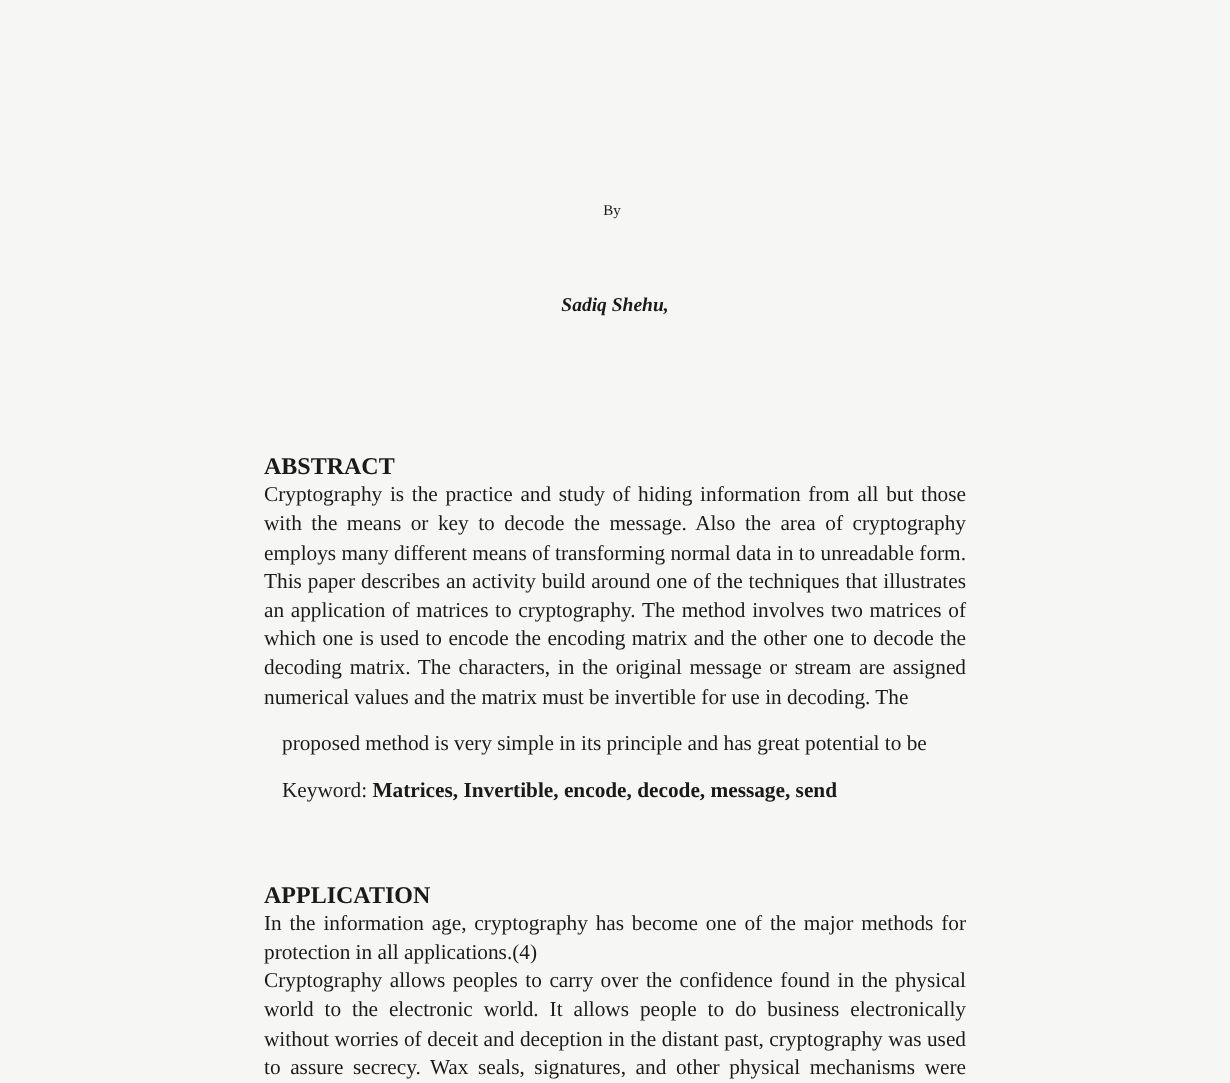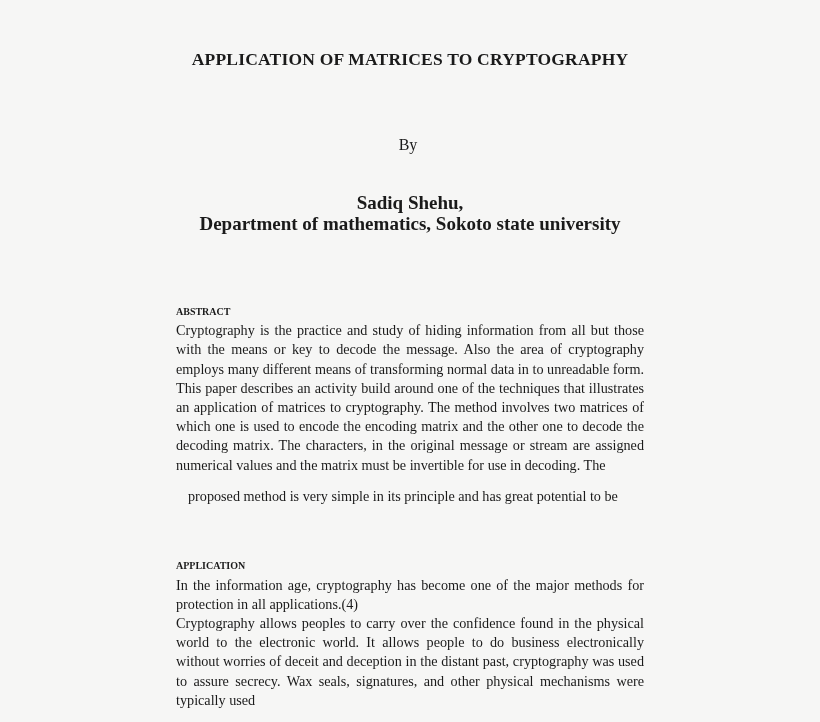--- a/index.html
+++ b/index.html
@@ -35,51 +35,52 @@
     line-height: 1.2;
   }
 
   
   .byline-by {
     position: absolute;
     left: 0;
     right: 4px;
     top: 135px;
     text-align: center;
-    font-size: 16px;
+    font-size: 10px;
     line-height: 1.2;
   }
 
   .author-block {
     position: absolute;
     left: 0;
     right: 0;
     top: 192px;
     text-align: center;
-    font-size: 19px;
+    font-size: 13px;
     font-weight: bold;
+    font-style: italic;
     line-height: 21px;
   }
   .author-block .author-line {
     display: block;
   }
 
   
   .content {
     position: absolute;
     left: 176px;
     top: 302px;
     width: 468px;
     font-size: 14.2px;
     line-height: 19.2px;
   }
 
   .section-heading {
     font-weight: bold;
-    font-size: 10px;
+    font-size: 16px;
     line-height: 19.2px;
     margin: 0;
     font-family: Liberation Serif, serif;
   }
 
   .para-justified {
     margin: 0;
     text-align: justify;
     text-justify: inter-word;
   }
@@ -99,38 +100,39 @@
 
   .intro-block {
     margin-top: 0;
   }
 </style>
 </head>
 <body>
 
 <div class="page">
 
-  <h1 class="doc-title">APPLICATION OF MATRICES TO CRYPTOGRAPHY</h1>
 
   <div class="byline-by">By</div>
 
   <div class="author-block">
     <span class="author-line">Sadiq Shehu,</span>
-    <span class="author-line">Department of mathematics, Sokoto state university</span>
   </div>
 
   <div class="content">
 
     <div class="section-heading">ABSTRACT</div>
 
     <p class="para-justified">Cryptography is the practice and study of hiding information from all but those with the means or key to decode the message. Also the area of cryptography employs many different means of transforming normal data in to unreadable form. This paper describes an activity build around one of the techniques that illustrates an application of matrices to cryptography. The method involves two matrices of which one is used to encode the encoding matrix and the other one to decode the decoding matrix. The characters, in the original message or stream are assigned numerical values and the matrix must be invertible for use in decoding. The</p>
 
     <p class="para-left">proposed method is very simple in its principle and has great potential to be</p>
 
 
+    <p class="para-left">
+      <span>Keyword: </span><span class="kw-terms">Matrices, Invertible, encode, decode, message, send</span>
+    </p>
 
     <div class="spacer-line"></div>
     <div class="spacer-line"></div>
 
     <div class="section-heading">APPLICATION</div>
 
     <p class="para-justified">In the information age, cryptography has become one of the major methods for protection in all applications.(4)</p>
 
     <p class="para-justified intro-block">Cryptography allows peoples to carry over the confidence found in the physical world to the electronic world. It allows people to do business electronically without worries of deceit and deception in the distant past, cryptography was used to assure secrecy. Wax seals, signatures, and other physical mechanisms were typically used</p>
 

